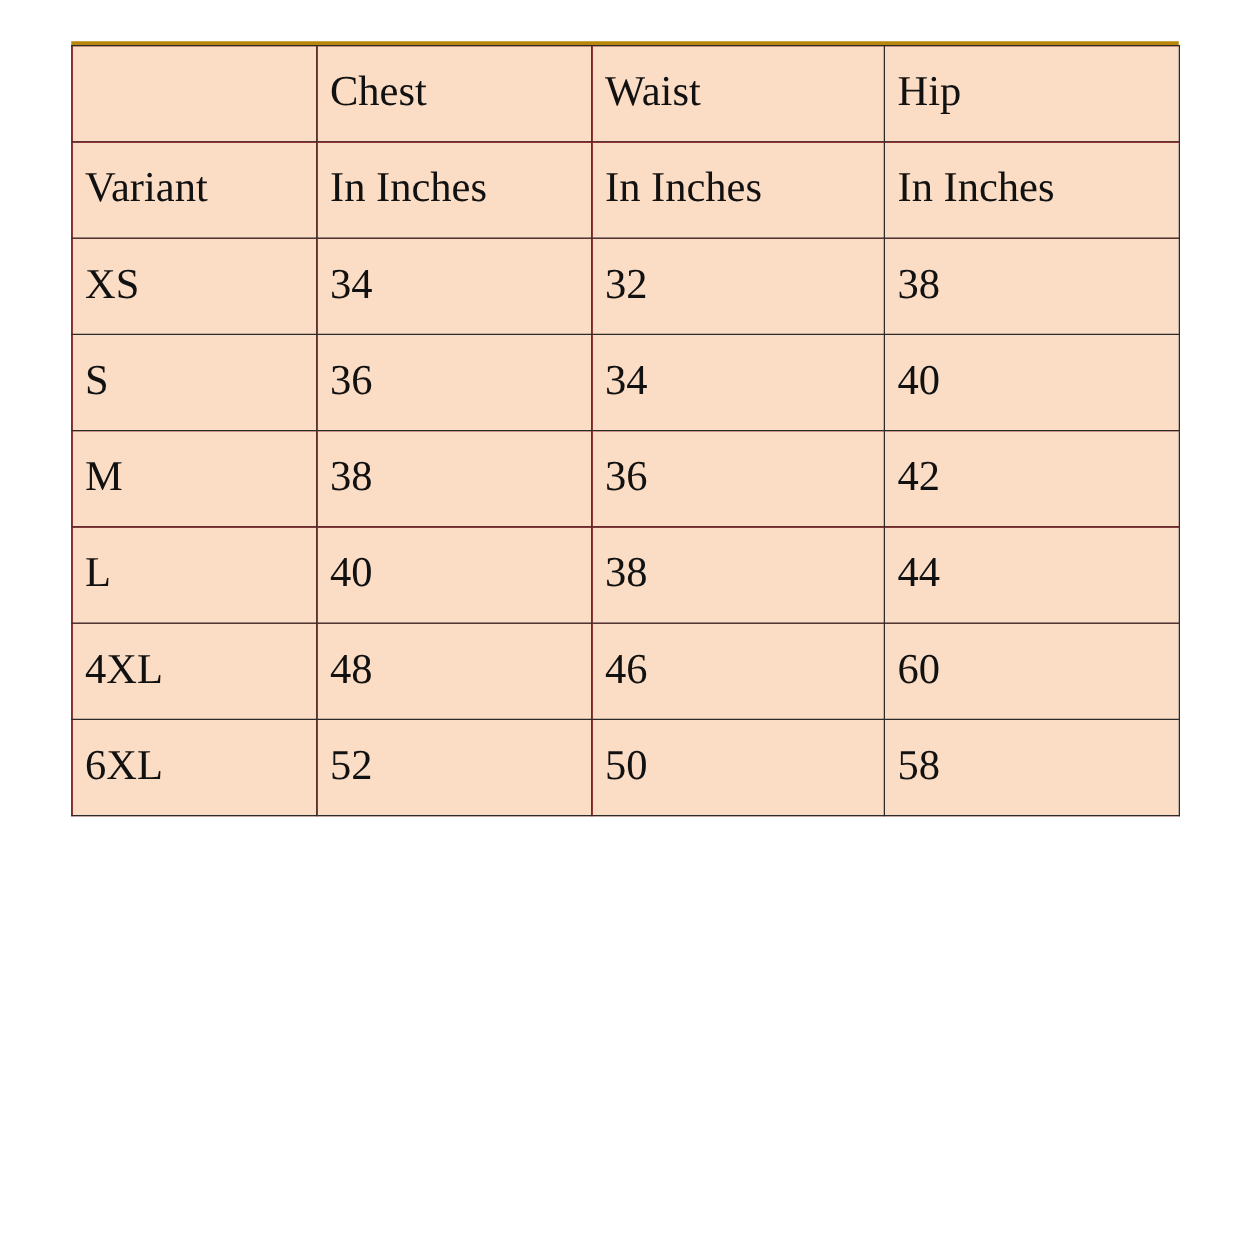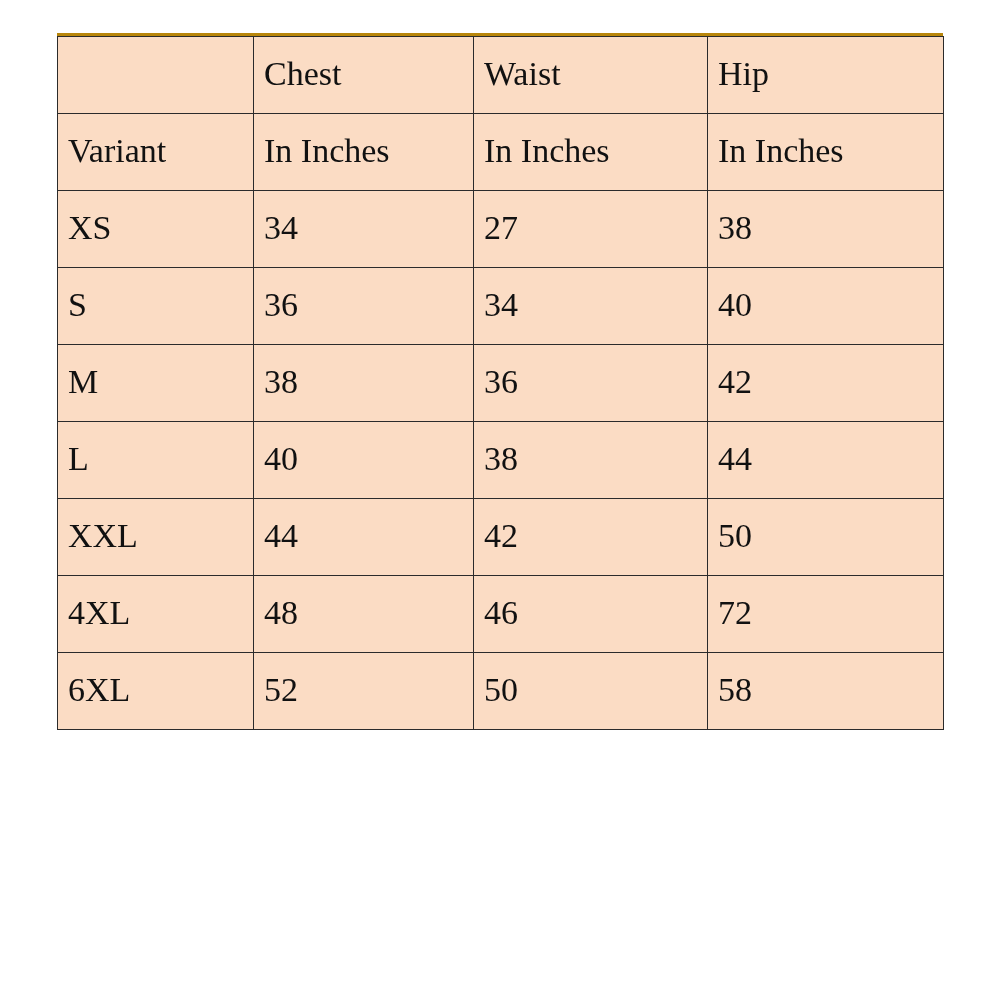--- a/index.html
+++ b/index.html
@@ -90,21 +90,21 @@
         <tr class="hdr-sub">
           <td>Variant</td>
           <td class="semi">In Inches</td>
           <td class="semi">In Inches</td>
           <td class="semi">In Inches</td>
         </tr>
 
         <tr>
           <td>XS</td>
           <td class="light">34</td>
-          <td class="light">27</td>
+          <td class="light">32</td>
           <td class="light">38</td>
         </tr>
         <tr>
           <td>S</td>
           <td class="light">36</td>
           <td class="semi">34</td>
           <td class="semi">40</td>
         </tr>
         <tr>
           <td>M</td>
@@ -112,30 +112,24 @@
           <td class="semi">36</td>
           <td class="semi">42</td>
         </tr>
         <tr>
           <td>L</td>
           <td class="semi">40</td>
           <td class="semi">38</td>
           <td class="semi">44</td>
         </tr>
         <tr>
-          <td>XXL</td>
-          <td class="semi">44</td>
-          <td class="semi">42</td>
-          <td class="semi">50</td>
-        </tr>
-        <tr>
           <td>4XL</td>
           <td class="semi">48</td>
           <td class="semi">46</td>
-          <td class="semi">72</td>
+          <td class="semi">60</td>
         </tr>
         <tr>
           <td>6XL</td>
           <td class="semi">52</td>
           <td class="semi">50</td>
           <td class="semi">58</td>
         </tr>
       </tbody>
     </table>
   </div>

